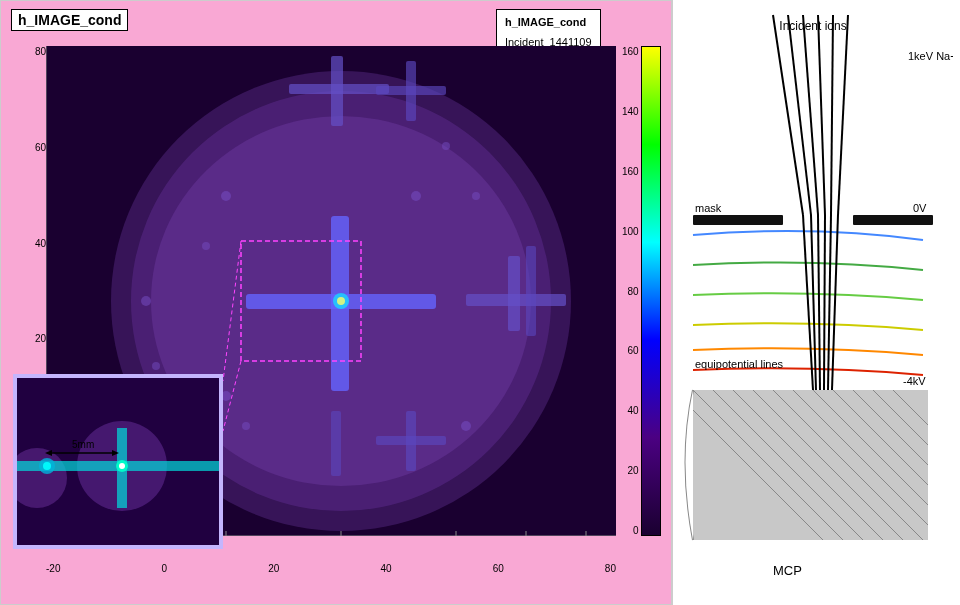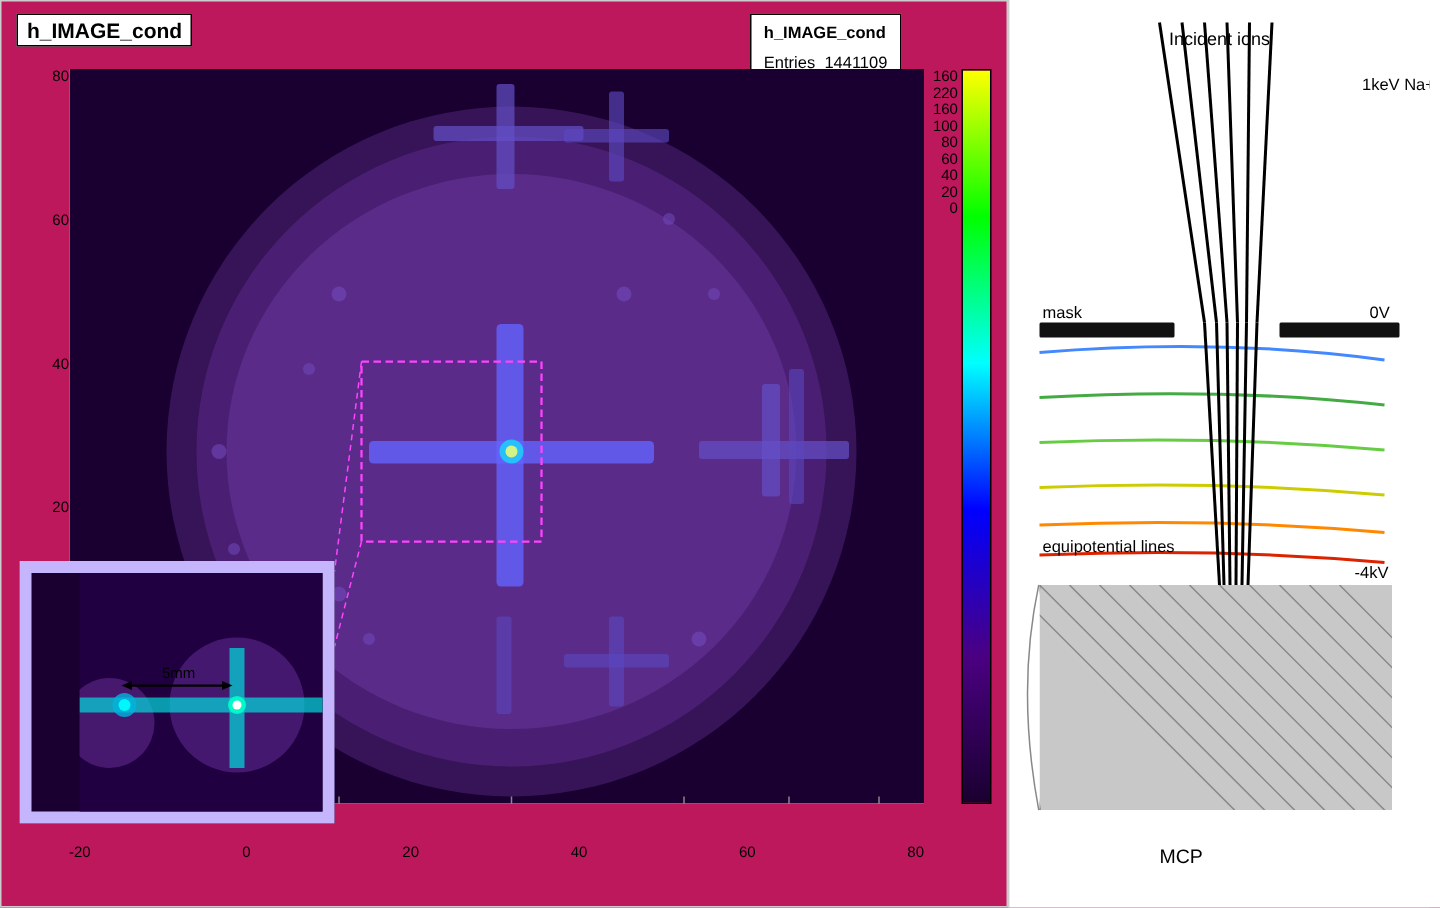--- a/index.html
+++ b/index.html
@@ -11,21 +11,21 @@
       overflow: hidden;
       display: flex;
       flex-direction: row;
     }
 
     
     .left-panel {
       width: 680px;
       height: 605px;
       position: relative;
-      background: #be185d;
+      background: #f9a8d4;
       border: 1px solid #ccc;
     }
 
     .plot-title {
       position: absolute;
       top: 8px;
       left: 10px;
       font-size: 14px;
       font-weight: bold;
       color: #000;
@@ -72,22 +72,24 @@
     }
 
     .colorbar-labels {
       position: absolute;
       top: 45px;
       right: 32px;
       width: 30px;
       height: 490px;
       display: flex;
       flex-direction: column;
+      justify-content: space-between;
       align-items: flex-end;
       font-size: 10px;
+      gap: 12px;
     }
 
     
     .y-axis {
       position: absolute;
       top: 45px;
       left: 5px;
       width: 40px;
       height: 490px;
       display: flex;
@@ -109,21 +111,21 @@
 </head>
 <body>
 
 <div class="left-panel">
 
   <div class="plot-title">h_IMAGE_cond</div>
 
   <div class="stats-box">
     <div class="title">h_IMAGE_cond</div>
     <div>
-      <span>Entries</span>&nbsp;
+      <span>Incident</span>&nbsp;
       <span>1441109</span>
     </div>
     <div>
       <span>Mean x</span>&nbsp;
       <span>0.01014</span>
     </div>
     <div>
       <span>Mean y</span>&nbsp;
       <span>-6.092</span>
     </div>
@@ -208,31 +210,31 @@
     <span>20</span>
     <span>40</span>
     <span>60</span>
     <span>80</span>
   </div>
 
   <div class="colorbar"></div>
 
   <div class="colorbar-labels">
     <span>160</span>
-    <span>220</span>
+    <span>140</span>
     <span>160</span>
     <span>100</span>
     <span>80</span>
     <span>60</span>
     <span>40</span>
     <span>20</span>
     <span>0</span>
   </div>
 
-  <div style="position:absolute;bottom:55px;left:12px;width:210px;height:175px;border:8px solid #c4b5fd;background:#1a0030;z-index:20;overflow:hidden;padding-left:32px;">
+  <div style="position:absolute;bottom:55px;left:12px;width:210px;height:175px;border:4px solid #c4b5fd;background:#1a0030;z-index:20;overflow:hidden;">
     <svg width="210" height="175">
 
       <rect width="210" height="175" fill="#200040"></rect>
 
       <circle cx="20" cy="100" r="30" fill="rgba(160,80,220,0.3)"></circle>
       <circle cx="105" cy="88" r="45" fill="rgba(140,70,200,0.35)"></circle>
 
       <rect x="0" y="83" width="210" height="10" fill="rgba(0,220,220,0.7)"></rect>
 
       <rect x="100" y="50" width="10" height="80" fill="rgba(0,220,220,0.7)"></rect>

